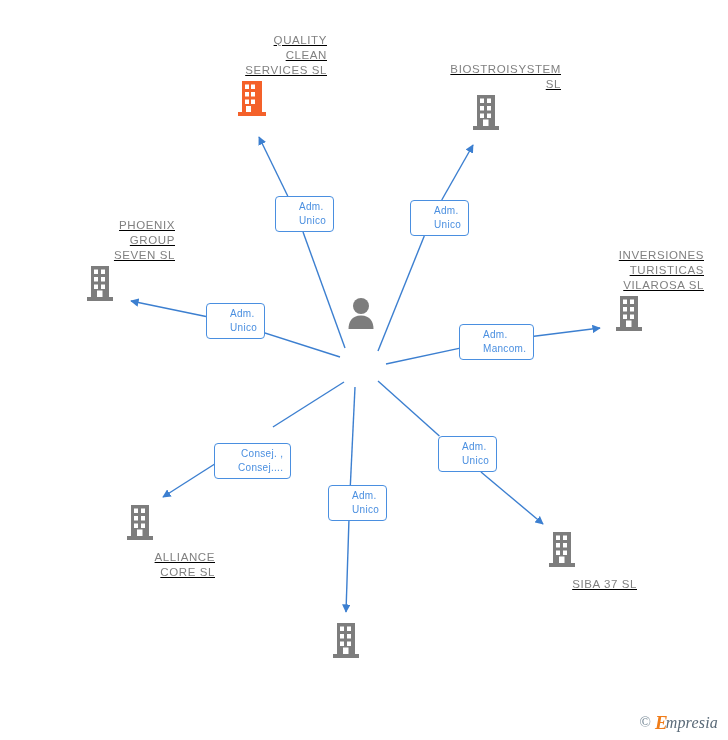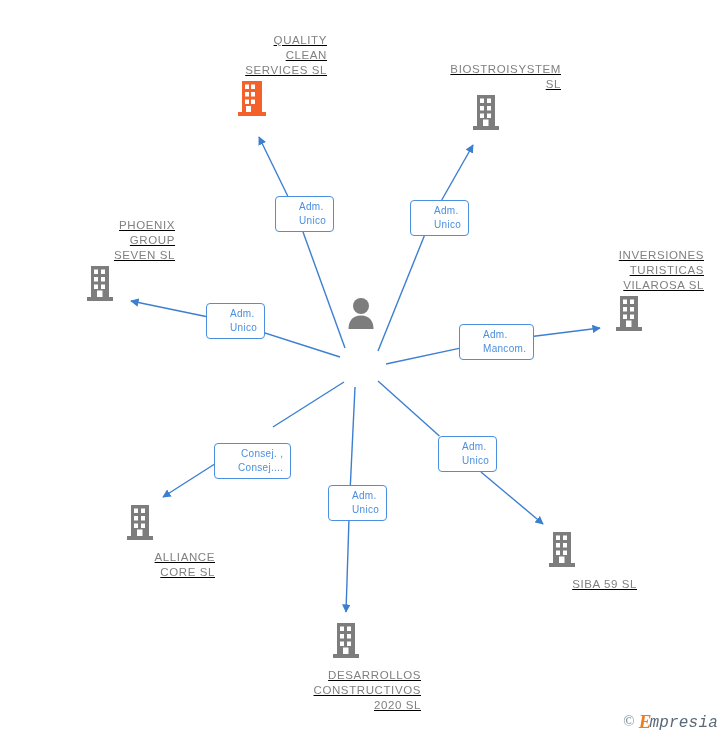--- a/index.html
+++ b/index.html
@@ -89,21 +89,21 @@
     font-family: "Liberation Serif", serif;
     font-style: italic;
     font-weight: bold;
     line-height: 1;
     position: relative;
     top: 1px;
   }
   .wm-rest {
     font-size: 16px;
     color: #5a6a78;
-    font-family: Liberation Mono, monospace;
+    font-family: Liberation Serif, serif;
     font-style: italic;
     letter-spacing: 0.2px;
     margin-left: -2px;
   }
 </style>
 </head>
 <body>
 
 <div id="graph">
 
@@ -243,42 +243,39 @@
       <g fill="#ffffff">
         <rect x="9" y="3.5" width="4" height="4.5"></rect>
         <rect x="16" y="3.5" width="4" height="4.5"></rect>
         <rect x="9" y="11" width="4" height="4.5"></rect>
         <rect x="16" y="11" width="4" height="4.5"></rect>
         <rect x="9" y="18.5" width="4" height="4.5"></rect>
         <rect x="16" y="18.5" width="4" height="4.5"></rect>
         <rect x="12" y="24.5" width="5.5" height="6.5"></rect>
       </g>
     </svg>
-    <div class="node-label node-label-bottom">SIBA 59  SL</div>
+    <div class="node-label node-label-bottom">SIBA 37  SL</div>
   </div>
 
   <div class="node" style="left:346px; top:623px;">
     <svg class="node-icon" width="30" height="36" viewBox="0 0 30 36">
       <g fill="#7d7d7d">
         <rect x="6" y="0" width="18" height="31"></rect>
         <rect x="2" y="31" width="26" height="4"></rect>
       </g>
       <g fill="#ffffff">
         <rect x="9" y="3.5" width="4" height="4.5"></rect>
         <rect x="16" y="3.5" width="4" height="4.5"></rect>
         <rect x="9" y="11" width="4" height="4.5"></rect>
         <rect x="16" y="11" width="4" height="4.5"></rect>
         <rect x="9" y="18.5" width="4" height="4.5"></rect>
         <rect x="16" y="18.5" width="4" height="4.5"></rect>
         <rect x="12" y="24.5" width="5.5" height="6.5"></rect>
       </g>
     </svg>
-    <div class="node-label node-label-bottom">DESARROLLOS
-CONSTRUCTIVOS
-2020  SL</div>
   </div>
 
   <div class="node" style="left:361px; top:293px;">
     <svg class="node-icon" width="34" height="33" viewBox="0 0 34 33" style="margin-top:4px;">
       <circle cx="17" cy="9" r="8" fill="#7d7d7d"></circle>
       <path d="M17 18.5 C 7.5 18.5, 4.5 25, 4.5 32 L 29.5 32 C 29.5 25, 26.5 18.5, 17 18.5 Z" fill="#7d7d7d"></path>
     </svg>
   </div>
 
   <div class="edge-label" style="left:275px; top:196px;">Adm.

